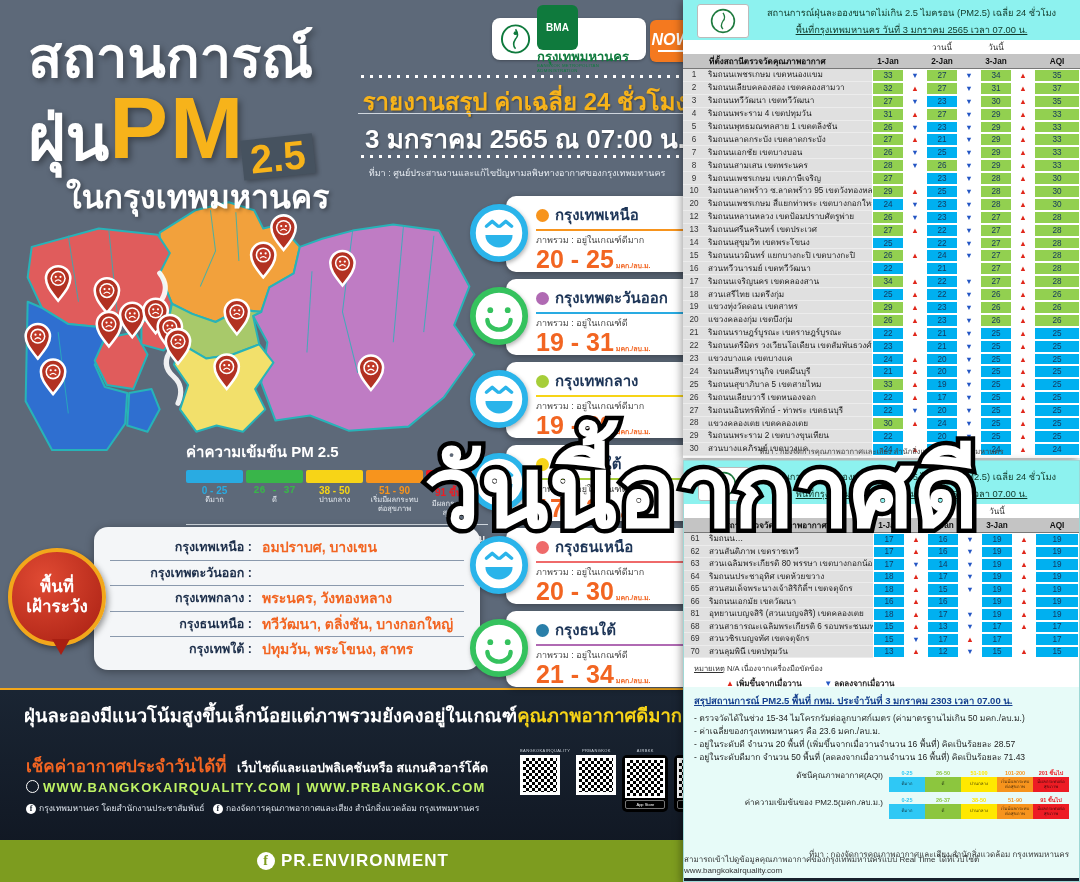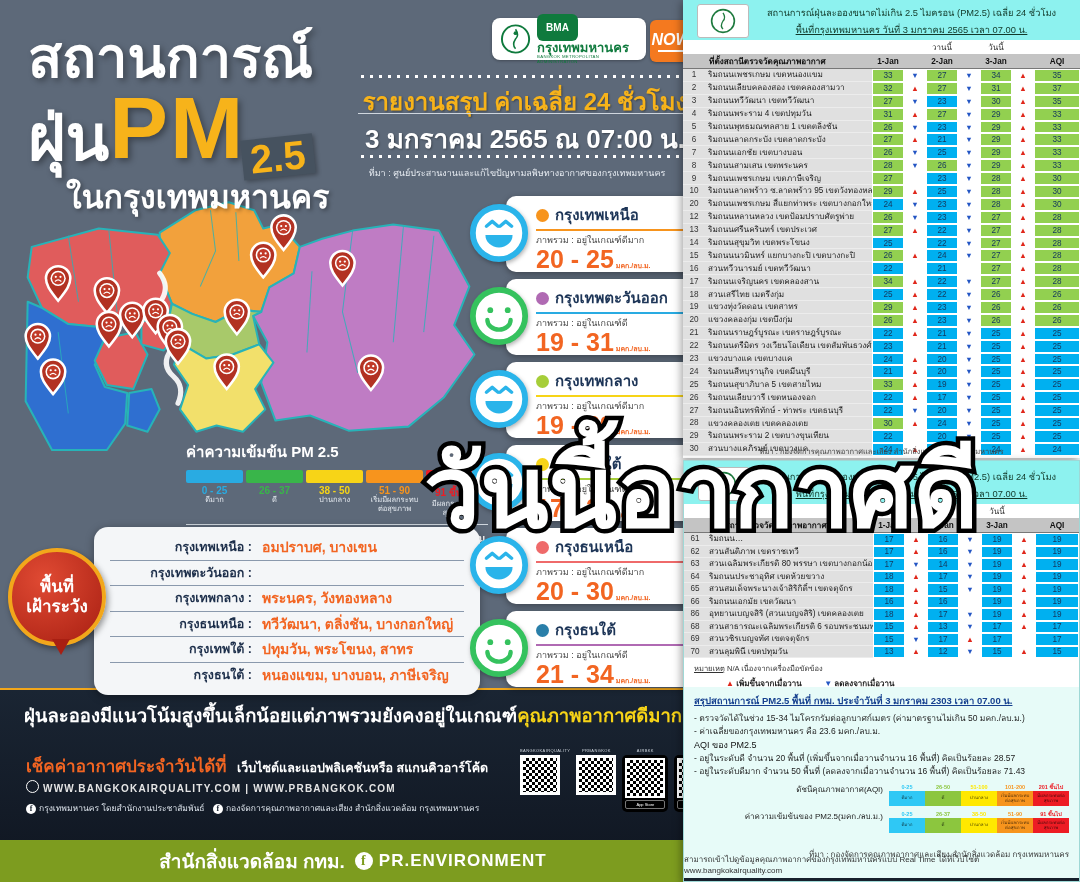--- a/index.html
+++ b/index.html
@@ -11,21 +11,21 @@
   .t1{font-size:56px;font-weight:bold;color:#fff;line-height:1;text-shadow:3px 3px 6px rgba(0,0,0,.35)}
   .t2{display:flex;align-items:flex-end;margin-top:2px;line-height:.9}
   .t2 .dust{font-size:64px;font-weight:bold;color:#fff;text-shadow:3px 3px 6px rgba(0,0,0,.35)}
   .t2 .pm{font-size:88px;font-weight:bold;color:#f7b31a;letter-spacing:2px;text-shadow:3px 3px 6px rgba(0,0,0,.35)}
   .t2 .pm25{font-size:40px;font-weight:bold;color:#f7b31a;background:#46525f;padding:2px 8px;
             transform:rotate(-6deg) translateY(10px);margin-left:-4px;box-shadow:2px 2px 4px rgba(0,0,0,.3)}
   .t3{font-size:32px;font-weight:bold;color:#fff;margin-left:38px;margin-top:4px;text-shadow:2px 2px 4px rgba(0,0,0,.35)}
   .bma{position:absolute;left:492px;top:18px;width:154px;height:42px;background:#fff;border-radius:8px;
        display:flex;align-items:center;padding:3px 8px;box-sizing:border-box;box-shadow:0 1px 3px rgba(0,0,0,.3);z-index:2}
   .bma-text{margin-left:6px;line-height:1.1}
-  .bma-abbr{display:inline-block;background:#0f7a3d;color:#fff;font-weight:bold;font-size:10px;padding:8px 9px;border-radius:6px}
+  .bma-abbr{display:inline-block;background:#0f7a3d;color:#fff;font-weight:bold;font-size:10px;padding:17px 9px;border-radius:6px}
   .bma-name{color:#0f7a3d;font-weight:bold;font-size:13px}
   .bma-sub{color:#0f7a3d;font-size:4.3px;letter-spacing:.3px}
   .now{position:absolute;left:650px;top:20px;width:42px;height:42px;background:#f4791f;border-radius:6px;color:#fff;
        display:flex;flex-direction:column;align-items:center;justify-content:center;font-weight:bold;font-style:italic;
        font-size:16px;z-index:2;box-shadow:0 1px 3px rgba(0,0,0,.3)}
   .now .nline{width:26px;height:2px;background:#fff;margin-top:1px}
   .dots{position:absolute;left:358px;width:334px;height:5px;background-image:radial-gradient(circle,#fff 1.6px,transparent 2px);
         background-size:9px 5px;background-repeat:repeat-x}
   .rep-title{position:absolute;left:358px;top:82px;width:334px;text-align:center;font-size:24px;font-weight:bold;
              color:#f7b31a;text-shadow:1px 1px 2px rgba(0,0,0,.35)}
@@ -70,21 +70,21 @@
   .card-range{font-size:25px;font-weight:bold;color:#f26522;line-height:1}
   .card-unit{font-size:7px;color:#f26522;font-weight:bold}
   
   .band{position:absolute;left:0;top:690px;width:706px;height:192px;background:linear-gradient(#1a2533,#0f1520)}
   .band-topline{position:absolute;left:0;top:688px;width:706px;height:2px;background:#f2a71b}
   .alert{position:absolute;left:0;top:701px;width:706px;text-align:center;font-size:18.5px;font-weight:bold;color:#fff}
   .alert .hl{color:#f7d417}
   .f-check{position:absolute;left:26px;top:752px;white-space:nowrap}
   .f-check .c1{font-size:17px;font-weight:bold;color:#f26522}
   .f-check .c2{font-size:12.5px;font-weight:bold;color:#fff;margin-left:6px}
-  .f-web{position:absolute;left:26px;top:779px;font-size:10px;font-weight:bold;color:#e5e5e5;letter-spacing:1.2px}
+  .f-web{position:absolute;left:26px;top:779px;font-size:13px;font-weight:bold;color:#bef264;letter-spacing:1.2px}
   .f-fb{position:absolute;left:26px;top:801px;font-size:8.5px;color:#dfe6ee}
   .fb-ic{display:inline-block;width:10px;height:10px;border-radius:50%;background:#fff;color:#18222f;
          font-weight:bold;font-size:8px;text-align:center;line-height:10px;margin:0 3px 0 0;font-family:"Liberation Serif",serif}
   .globe{display:inline-block;width:11px;height:11px;border-radius:50%;border:1.5px solid #fff;position:relative;top:1px;margin-right:4px}
   .qrs{position:absolute;left:520px;top:748px;display:flex;gap:6px;align-items:flex-start}
   .qr-item{text-align:center}
   .qr-lab{font-size:4px;color:#cfd6de;letter-spacing:.4px;margin-bottom:2px}
   .qr{width:40px;height:40px;background:repeating-conic-gradient(#000 0% 25%,#fff 0% 50%) 0 0/6px 6px;
       border:3px solid #fff;box-sizing:border-box}
   .qr-card{background:#000;border-radius:5px;padding:3px;width:46px;box-sizing:border-box}
@@ -241,21 +241,21 @@
     <div class="legend">
       <div class="lg-title">ค่าความเข้มข้น PM 2.5</div>
       <div class="lg-row" id="legend-items">
           <div class="lg-item">
             <div class="lg-bar" style="background: rgb(41, 171, 226);"></div>
             <span class="lg-range" style="color: rgb(41, 171, 226); display: block;">0 - 25</span>
             <span class="lg-label" style="display: block;">ดีมาก</span>
           </div>
           <div class="lg-item">
             <div class="lg-bar" style="background: rgb(57, 181, 74);"></div>
-            <span class="lg-range" style="color: rgb(57, 181, 74); display: block;">26 - 37</span>
+            <span class="lg-range" style="color: rgb(57, 181, 74); display: block; font-family: Liberation Mono, monospace;">26 - 37</span>
             <span class="lg-label" style="display: block;">ดี</span>
           </div>
           <div class="lg-item">
             <div class="lg-bar" style="background: rgb(247, 212, 23);"></div>
             <span class="lg-range" style="color: rgb(247, 212, 23); display: block;">38 - 50</span>
             <span class="lg-label" style="display: block;">ปานกลาง</span>
           </div>
           <div class="lg-item">
             <div class="lg-bar" style="background: rgb(247, 148, 29);"></div>
             <span class="lg-range" style="color: rgb(247, 148, 29); display: block;">51 - 90</span>
@@ -288,24 +288,20 @@
           <span class="w-label">กรุงเทพกลาง :</span>
           <span class="w-val">พระนคร, วังทองหลาง</span>
         </div>
         <div class="w-row">
           <span class="w-label">กรุงธนเหนือ :</span>
           <span class="w-val">ทวีวัฒนา, ตลิ่งชัน, บางกอกใหญ่</span>
         </div>
         <div class="w-row">
           <span class="w-label">กรุงเทพใต้ :</span>
           <span class="w-val">ปทุมวัน, พระโขนง, สาทร</span>
-        </div>
-        <div class="w-row">
-          <span class="w-label">กรุงธนใต้ :</span>
-          <span class="w-val">หนองแขม, บางบอน, ภาษีเจริญ</span>
         </div>
       </div>
 
     <div class="cards" id="region-cards">
         <div class="card">
           <div class="face"><svg viewBox="0 0 64 64">
               <circle cx="32" cy="32" r="27" fill="#fff" stroke="#2ab4ea" stroke-width="6"></circle>
               <path d="M19 25 l6 -5 6 5" fill="none" stroke="#2ab4ea" stroke-width="3.5" stroke-linecap="round" stroke-linejoin="round"></path>
               <path d="M33 25 l6 -5 6 5" fill="none" stroke="#2ab4ea" stroke-width="3.5" stroke-linecap="round" stroke-linejoin="round"></path>
               <path d="M18 34 a14 13 0 0 0 28 0 z" fill="#2ab4ea"></path>
@@ -431,21 +427,20 @@
         <div class="qr-item">
           <div class="qr-lab">AIRBKK</div>
           <div class="qr-card">
             <div class="qr"></div>
             <div class="store">Google play</div>
           </div>
         </div>
       </div>
 
     <div class="greenbar">
-      <span class="gb-name">สำนักสิ่งแวดล้อม กทม.</span>
       <span class="gb-fb">
         <span class="gb-ic">f</span>
         <span>PR.ENVIRONMENT</span>
       </span>
     </div>
   </div>
 
   <div class="panel" id="panel1">
     <div class="phead">
       <div class="plogo">
@@ -908,21 +903,21 @@
           <span class="c-name">ริมถนนเอกมัย เขตวัฒนา</span>
           <span class="c-val" style="background: rgb(0, 176, 240);">16</span>
           <span class="c-arr up">▲</span>
           <span class="c-val" style="background: rgb(0, 176, 240);">16</span>
           <span class="c-arr "></span>
           <span class="c-val" style="background: rgb(0, 176, 240);">19</span>
           <span class="c-arr up">▲</span>
           <span class="c-val" style="background: rgb(0, 176, 240);">19</span>
         </div>
         <div class="trow">
-          <span class="c-idx">86</span>
+          <span class="c-idx">81</span>
           <span class="c-name">อุทยานเบญจสิริ (สวนเบญจสิริ) เขตคลองเตย</span>
           <span class="c-val" style="background: rgb(0, 176, 240);">18</span>
           <span class="c-arr up">▲</span>
           <span class="c-val" style="background: rgb(0, 176, 240);">17</span>
           <span class="c-arr down">▼</span>
           <span class="c-val" style="background: rgb(0, 176, 240);">19</span>
           <span class="c-arr up">▲</span>
           <span class="c-val" style="background: rgb(0, 176, 240);">19</span>
         </div>
         <div class="trow">
@@ -965,21 +960,20 @@
     </div>
     <div class="arrlegend">
       <span class="up">▲ </span><span>เพิ่มขึ้นจากเมื่อวาน</span>
       <span class="sep"></span>
       <span class="down">▼ </span><span>ลดลงจากเมื่อวาน</span>
     </div>
     <div class="summary">
       <div class="sum-title">สรุปสถานการณ์ PM2.5 พื้นที่ กทม. ประจำวันที่ 3 มกราคม 2303 เวลา 07.00 น.</div>
       <div class="sum-line">- ตรวจวัดได้ในช่วง 15-34 ไมโครกรัมต่อลูกบาศก์เมตร (ค่ามาตรฐานไม่เกิน 50 มคก./ลบ.ม.)</div>
       <div class="sum-line">- ค่าเฉลี่ยของกรุงเทพมหานคร คือ 23.6 มคก./ลบ.ม.</div>
-      <div class="sum-aqi">AQI ของ PM2.5</div>
       <div class="sum-line">- อยู่ในระดับดี จำนวน 20 พื้นที่ (เพิ่มขึ้นจากเมื่อวานจำนวน 16 พื้นที่) คิดเป็นร้อยละ 28.57</div>
       <div class="sum-line">- อยู่ในระดับดีมาก จำนวน 50 พื้นที่ (ลดลงจากเมื่อวานจำนวน 16 พื้นที่) คิดเป็นร้อยละ 71.43</div>
       <div class="scales" id="scales">
           <div class="scale-row">
             <div class="scale-label">ดัชนีคุณภาพอากาศ(AQI)</div>
             <div class="scale-bar">
               <div class="seg">
                 <div class="seg-range" style="color: rgb(47, 200, 245);">0-25</div>
                 <div class="seg-box" style="background: rgb(47, 200, 245);">ดีมาก</div>
               </div>

